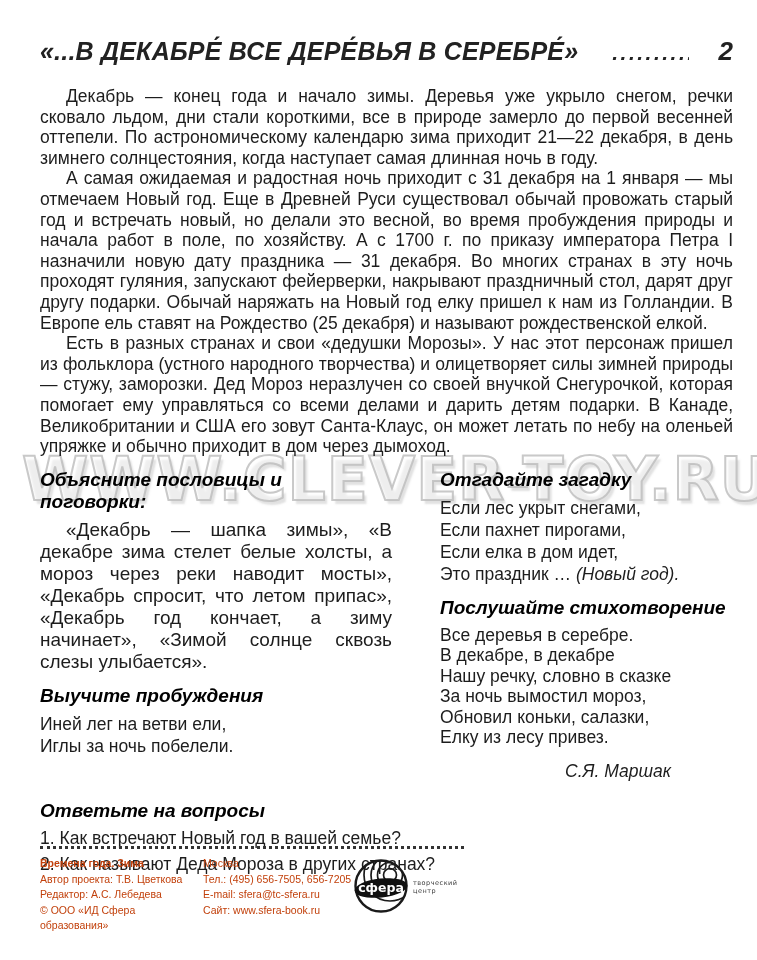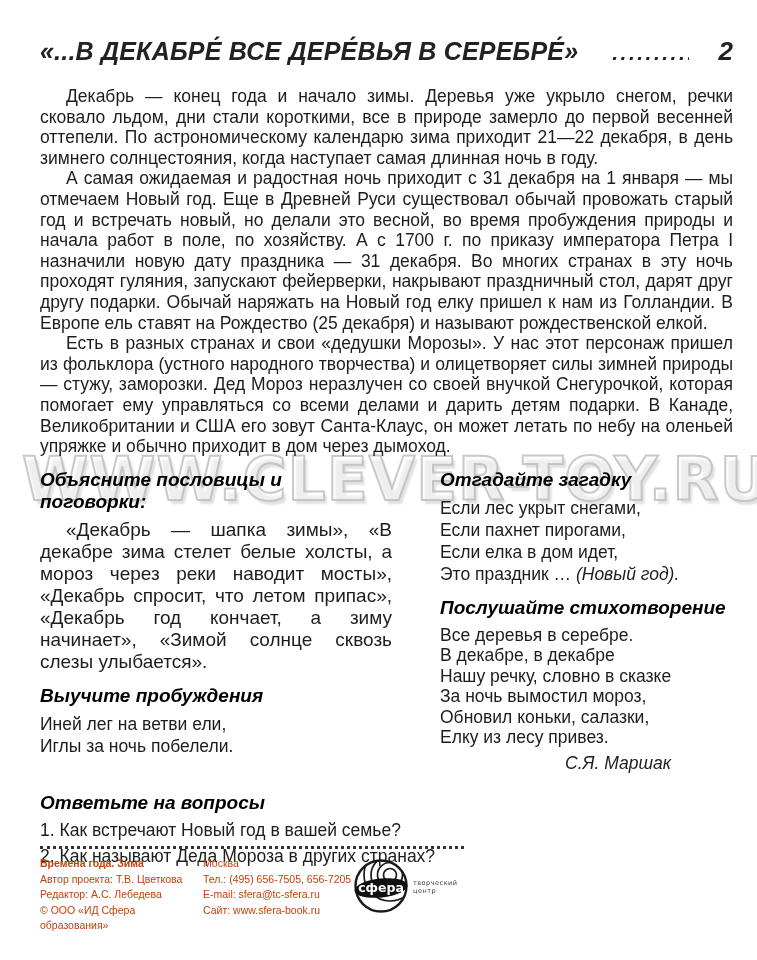--- a/index.html
+++ b/index.html
@@ -41,21 +41,21 @@
   .proverbs{
     margin:6px 0 0;font-size:19px;line-height:22px;
     text-align:justify;text-indent:26px;
   }
   .lines{margin-top:6px;font-size:17.5px;}
   .lines div{line-height:22px;}
   .h2.mt{margin-top:12px;}
   .poem div{line-height:20.5px;}
   .poem-author{
     font-style:italic;text-align:right;padding-right:62px;
-    font-size:17.5px;margin-top:5px;
+    font-size:17.5px;margin-top:13px;
   }
   
   .questions{margin-top:18px;}
   .questions .q{font-size:17.5px;line-height:21.5px;margin-top:5px;}
   .questions .h2{margin-bottom:6px;}
   
   .watermark{
     position:absolute;z-index:0;top:444px;left:22px;width:715px;
     font-family:"DejaVu Sans",sans-serif;font-weight:bold;
     font-size:60px;letter-spacing:1px;text-align:center;white-space:nowrap;

